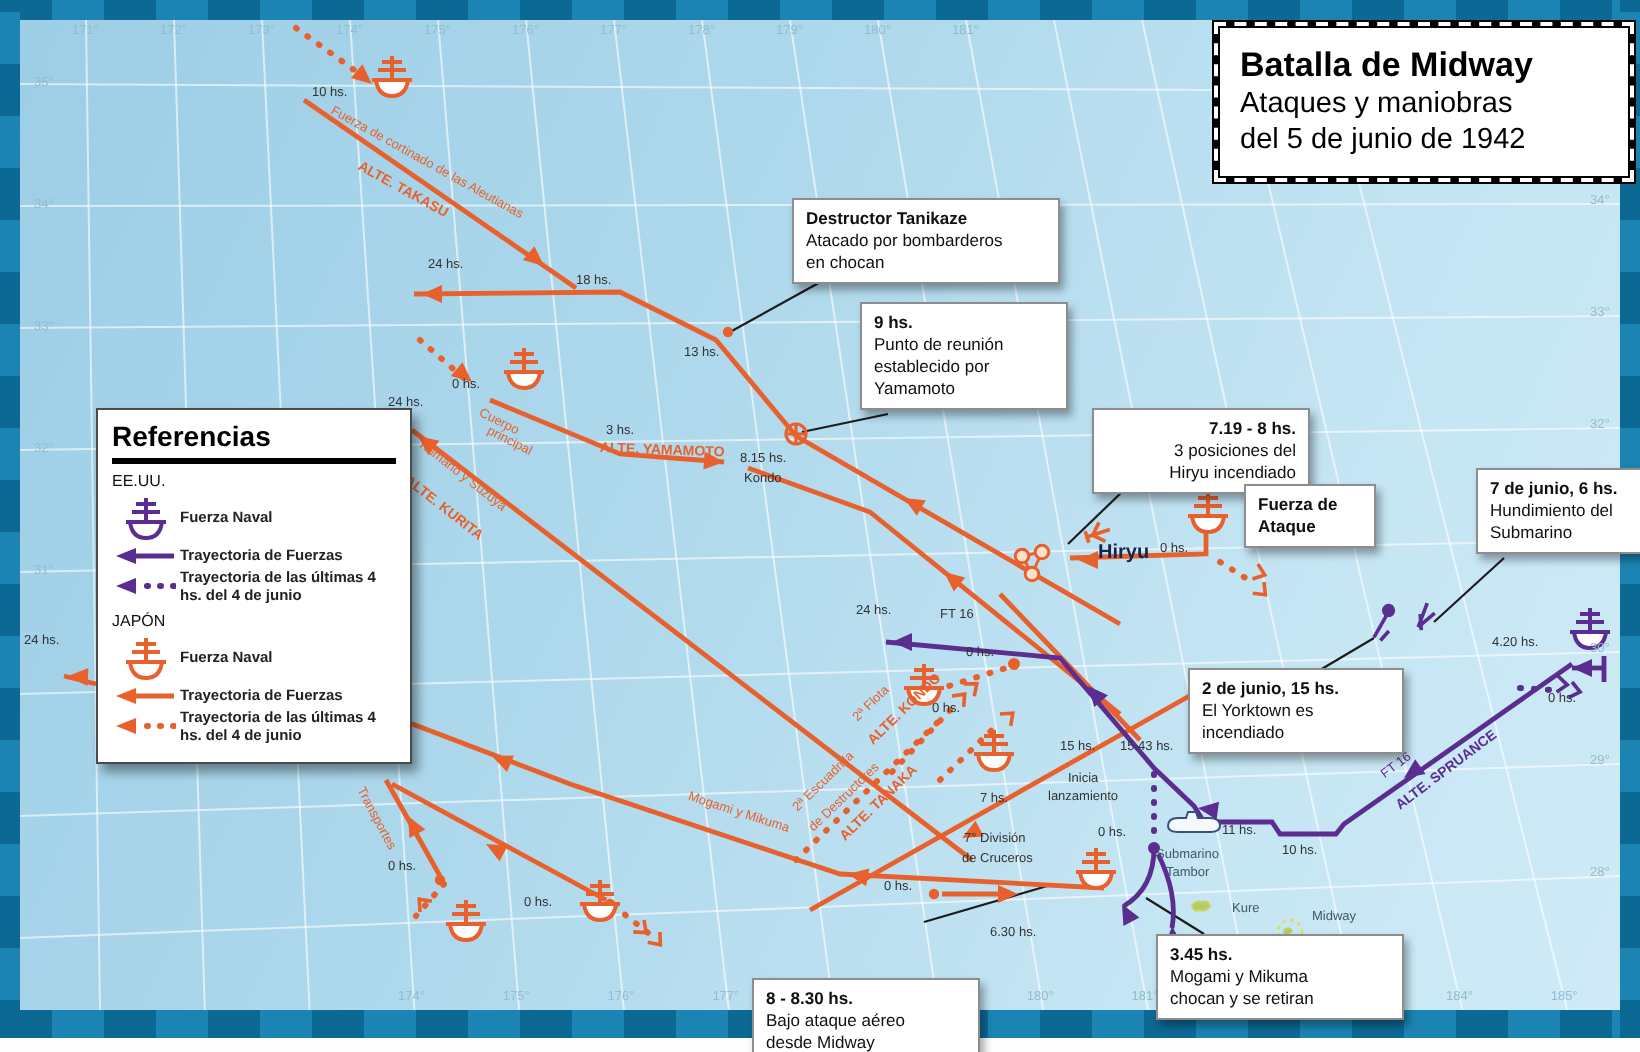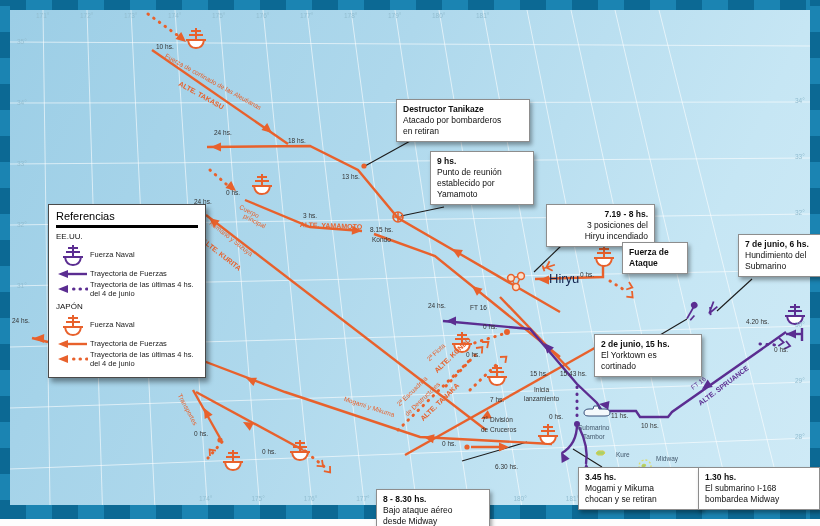--- a/index.html
+++ b/index.html
@@ -11,37 +11,37 @@
   #bottomWhite{position:absolute;left:0;right:0;bottom:0;height:7px;background:#fdfdfd;z-index:1;}
   #sea{position:absolute;left:10px;top:10px;width:800px;height:495px;z-index:1;
     background:linear-gradient(115deg,#9ccee6 0%,#aed8ec 40%,#c6e6f4 78%,#cfeaf6 100%);}
   #map-svg{position:absolute;left:0;top:0;z-index:2;}
   .ax{position:absolute;z-index:3;font-size:6.5px;color:#92bdd0;white-space:nowrap;}
   .ml{position:absolute;z-index:4;font-size:6.5px;color:#333;white-space:nowrap;transform-origin:0 0;line-height:1;}
   .ml.jp{color:#e8612c}
   .ml.jpb{color:#e8612c;font-weight:bold;font-size:7px}
   .ml.us{color:#5b2d91}
   .ml.usb{color:#5b2d91;font-weight:bold;font-size:7px}
-  .ml.navy{color:#14264f;font-weight:normal;font-size:13px}
+  .ml.navy{color:#14264f;font-weight:bold;font-size:10px}
   .ml.pl{color:#42576b}
   .co{position:absolute;z-index:6;background:#fff;border:1px solid #8d8d8d;
     box-shadow:2px 3px 4px rgba(0,0,0,.35);padding:4px 6px;font-size:8.5px;line-height:1.3;color:#101010;}
   .co .b{font-weight:bold}
   #title-box{position:absolute;left:606px;top:10px;width:204px;z-index:7;background:#000;padding:4px;}
   #title-box:before{content:"";position:absolute;inset:1px;border:2px dashed #fff;pointer-events:none;}
   #title-inner{background:#fff;padding:8px 10px;color:#000;}
   #title-l1{font-size:17px;font-weight:bold;line-height:1.25}
   #title-l2,#title-l3{font-size:14.5px;line-height:1.25}
   #legend{position:absolute;left:48px;top:204px;width:142px;z-index:7;background:#fff;
     border:1px solid #4a4a4a;box-shadow:3px 4px 5px rgba(0,0,0,.4);padding:5px 7px 7px 7px;}
-  #legend-title{font-size:11px;font-weight:normal;color:#000;border-bottom:3px solid #000;padding-bottom:3px;margin-bottom:4px;}
+  #legend-title{font-size:14px;font-weight:bold;color:#000;border-bottom:3px solid #000;padding-bottom:3px;margin-bottom:4px;}
   .lg-country{font-size:8px;font-weight:normal;color:#111;margin:3px 0 1px 0;}
   .lg-row{display:flex;align-items:center;margin:1px 0;}
   .lg-ic{width:34px;flex:0 0 34px;display:flex;justify-content:center;align-items:center;}
-  .lg-tx{font-size:7.5px;font-weight:normal;color:#222;line-height:1.25;}
+  .lg-tx{font-size:7.5px;font-weight:bold;color:#222;line-height:1.25;}
 </style>
 </head>
 <body>
 
 <div id="stage">
   <div id="edgeL"></div>
   <div id="edgeR"></div>
   <div id="bottomWhite"></div>
   <div id="sea"></div>
 
@@ -260,20 +260,27 @@
         <g transform="translate(795,320)" stroke="#5b2d91" stroke-width="2" fill="none">
   <line x1="0" y1="-16" x2="0" y2="-4"></line>
           <line x1="-5" y1="-13" x2="5" y2="-13"></line>
   <line x1="-7" y1="-9" x2="7" y2="-9"></line>
   <path d="M-8,-4 L8,-4 Q7,4 0,4 Q-7,4 -8,-4 Z" fill="#fff"></path>
   <line x1="-10" y1="-4" x2="10" y2="-4"></line>
         </g>
       </g>
   </svg>
 
+  <div id="title-box">
+    <div id="title-inner">
+      <div id="title-l1">Batalla de Midway</div>
+      <div id="title-l2">Ataques y maniobras</div>
+      <div id="title-l3">del 5 de junio de 1942</div>
+    </div>
+  </div>
 
   <div id="legend">
     <div id="legend-title">Referencias</div>
     <div class="lg-country">EE.UU.</div>
     <div class="lg-row">
       <span class="lg-ic">
         <svg width="24" height="26" viewBox="-12 -19 24 26">
           <g stroke="#5b2d91" stroke-width="2" fill="none">
             <line x1="0" y1="-16" x2="0" y2="-4"></line>
               <line x1="-5" y1="-13" x2="5" y2="-13"></line>
@@ -420,21 +427,21 @@
     <div class="ml jp" style="left: 212px; top: 220px; transform: rotate(38deg);">Kumano y Suzuya</div>
     <div class="ml jpb" style="left: 205px; top: 237px; transform: rotate(38deg);">ALTE. KURITA</div>
     <div class="ml jp" style="left: 167px; top: 53px; transform: rotate(29deg);">Fuerza de cortinado de las Aleutianas</div>
     <div class="ml jpb" style="left: 181px; top: 80px; transform: rotate(29deg);">ALTE. TAKASU</div>
     <div class="ml jpb" style="left: 300px; top: 221px; transform: rotate(2deg);">ALTE. YAMAMOTO</div>
     <div class="ml jp" style="left: 241px; top: 204px; transform: rotate(27deg);">Cuerpo</div>
     <div class="ml jp" style="left: 245px; top: 213px; transform: rotate(27deg);">principal</div>
     <div class="co" style="left: 396px; top: 99px; width: 120px;">
       <div class="b">Destructor Tanikaze</div>
       <div>Atacado por bombarderos</div>
-      <div>en retiran</div>
+      <div>en chocan</div>
     </div>
     <div class="co" style="left: 430px; top: 151px; width: 90px;">
       <div class="b">9 hs.</div>
       <div>Punto de reunión</div>
       <div>establecido por</div>
       <div>Yamamoto</div>
     </div>
     <div class="co" style="left: 546px; top: 204px; width: 95px; text-align: right;">
       <div class="b">7.19 - 8 hs.</div>
       <div>3 posiciones del</div>
@@ -445,30 +452,25 @@
       <div class="b">Ataque</div>
     </div>
     <div class="co" style="left: 738px; top: 234px; width: 76px;">
       <div class="b">7 de junio, 6 hs.</div>
       <div>Hundimiento del</div>
       <div>Submarino</div>
     </div>
     <div class="co" style="left: 594px; top: 334px; width: 94px;">
       <div class="b">2 de junio, 15 hs.</div>
       <div>El Yorktown es</div>
-      <div>cortinado</div>
+      <div>incendiado</div>
     </div>
     <div class="co" style="left: 376px; top: 461px; width: 100px; margin-top: 28px;">
       <div class="b">8 - 8.30 hs.</div>
       <div>Bajo ataque aéreo</div>
       <div>desde Midway</div>
     </div>
     <div class="co" style="left: 578px; top: 467px; width: 110px;">
       <div class="b">3.45 hs.</div>
       <div>Mogami y Mikuma</div>
       <div>chocan y se retiran</div>
     </div>
-    <div class="co" style="left: 698px; top: 467px; width: 108px;">
-      <div class="b">1.30 hs.</div>
-      <div>El submarino I-168</div>
-      <div>bombardea Midway</div>
-    </div>
   </div>
 
 </body></html>

